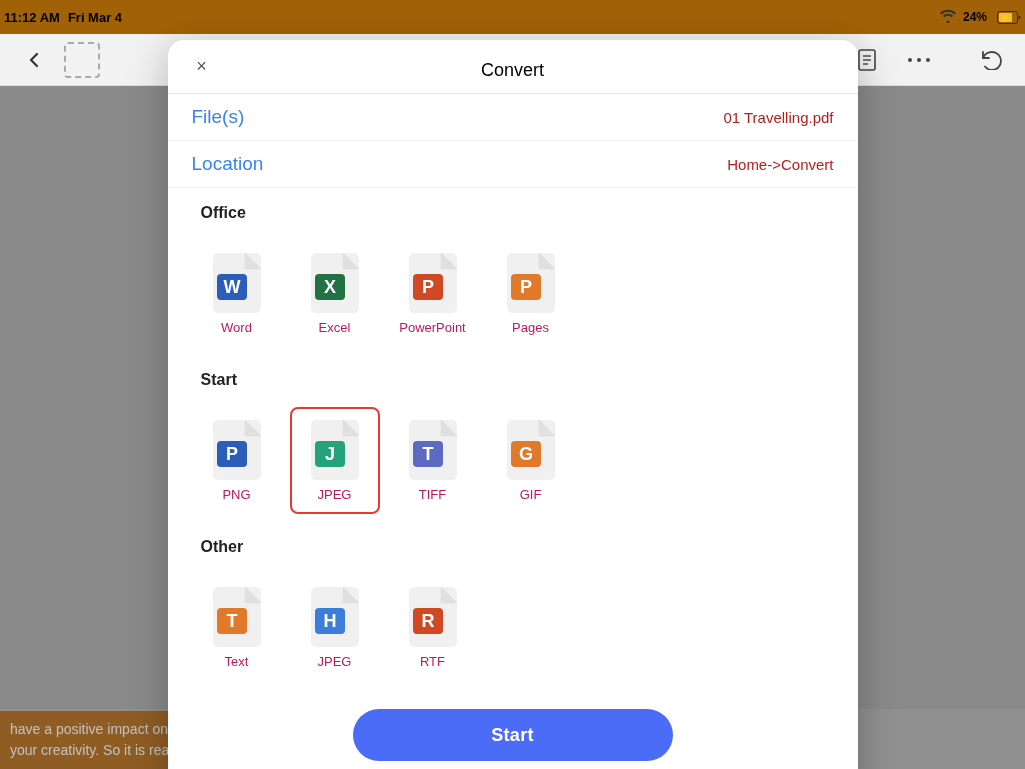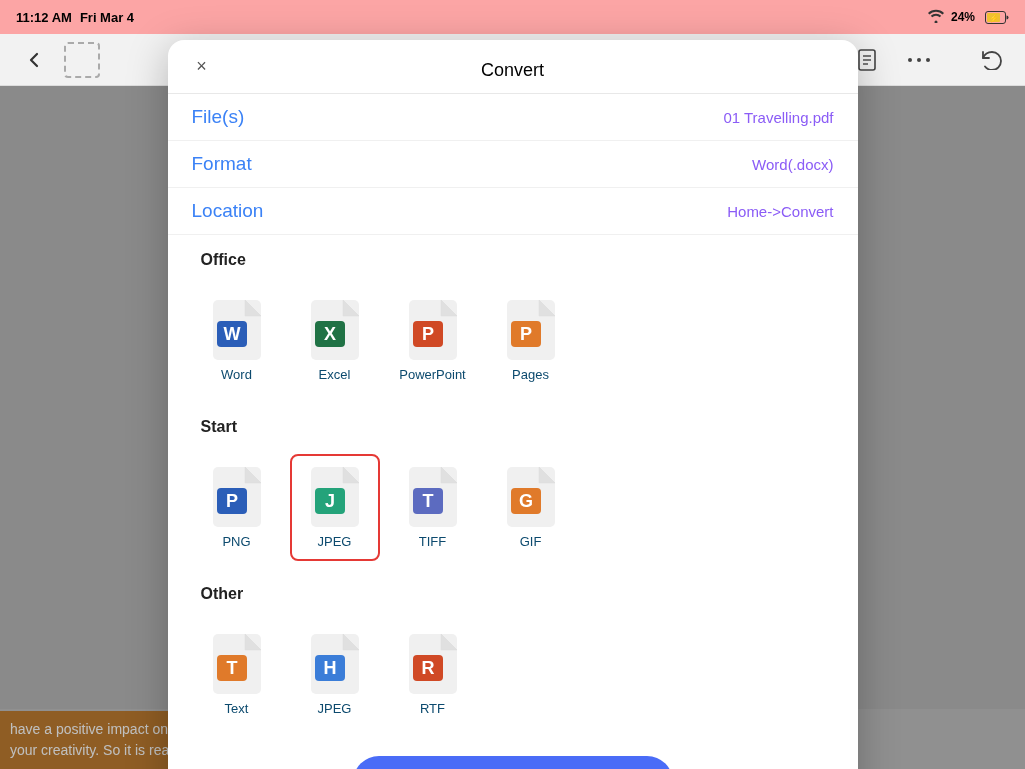--- a/index.html
+++ b/index.html
@@ -12,25 +12,25 @@
       position: relative;
     }
 
     
     .status-bar {
       position: absolute;
       top: 0;
       left: 0;
       right: 0;
       height: 34px;
-      background: #fca5a5;
+      background: #a16207;
       display: flex;
       align-items: center;
       justify-content: space-between;
-      padding: 0 16px;
+      padding: 0 4px;
       font-size: 13px;
       font-weight: 600;
       z-index: 10;
     }
     .status-left { display: flex; align-items: center; gap: 8px; }
     .status-right { display: flex; align-items: center; gap: 6px; font-size: 12px; }
 
     
     .toolbar {
       position: absolute;
@@ -121,21 +121,21 @@
       justify-content: space-between;
       padding: 12px 24px;
       border-bottom: 1px solid #f0f0f0;
     }
     .info-label {
       font-size: 19px;
       color: #3b82f6;
     }
     .info-value {
       font-size: 15px;
-      color: #8b5cf6;
+      color: #b91c1c;
     }
 
     
     .section {
       padding: 16px 33px 4px;
     }
     .section-title {
       font-size: 16px;
       font-weight: 600;
       color: #222;
@@ -159,21 +159,21 @@
       cursor: pointer;
       border-radius: 8px;
       border: 2px solid transparent;
     }
     .format-item.selected {
       border: 2.5px solid #e53935;
       border-radius: 8px;
     }
     .format-item-label {
       font-size: 13px;
-      color: #0c4a6e;
+      color: #be185d;
       text-align: center;
     }
 
     
     .file-icon {
       width: 52px;
       height: 62px;
       position: relative;
       display: flex;
       align-items: center;
@@ -321,24 +321,20 @@
   <div class="modal-header">
     <span class="modal-close">×</span>
     <span class="modal-title">Convert</span>
   </div>
 
   <div class="info-row">
     <span class="info-label">File(s)</span>
     <span class="info-value">01 Travelling.pdf</span>
   </div>
   <div class="info-row">
-    <span class="info-label">Format</span>
-    <span class="info-value">Word(.docx)</span>
-  </div>
-  <div class="info-row">
     <span class="info-label">Location</span>
     <span class="info-value">Home-&gt;Convert</span>
   </div>
 
   <div id="sections-container">
       <div>
         <div class="section">
           <div class="section-title">Office</div>
         </div>
         <div class="format-grid">

